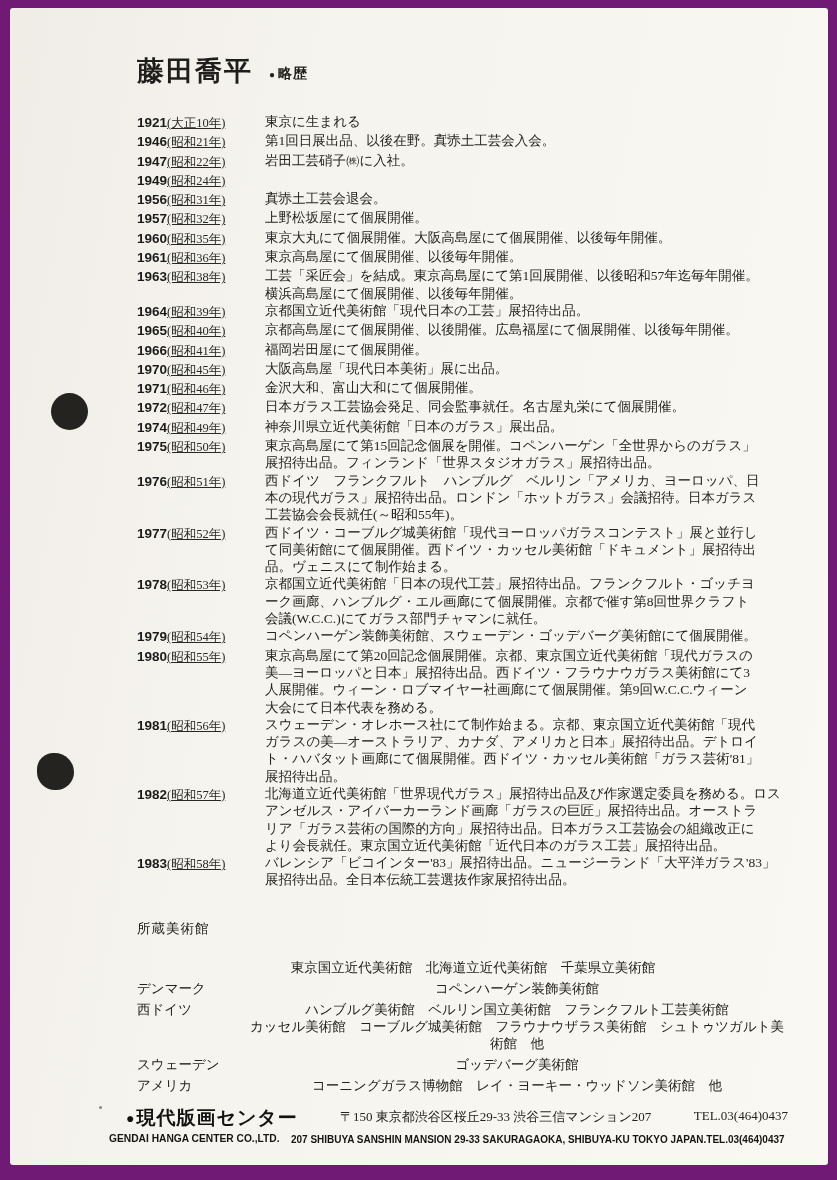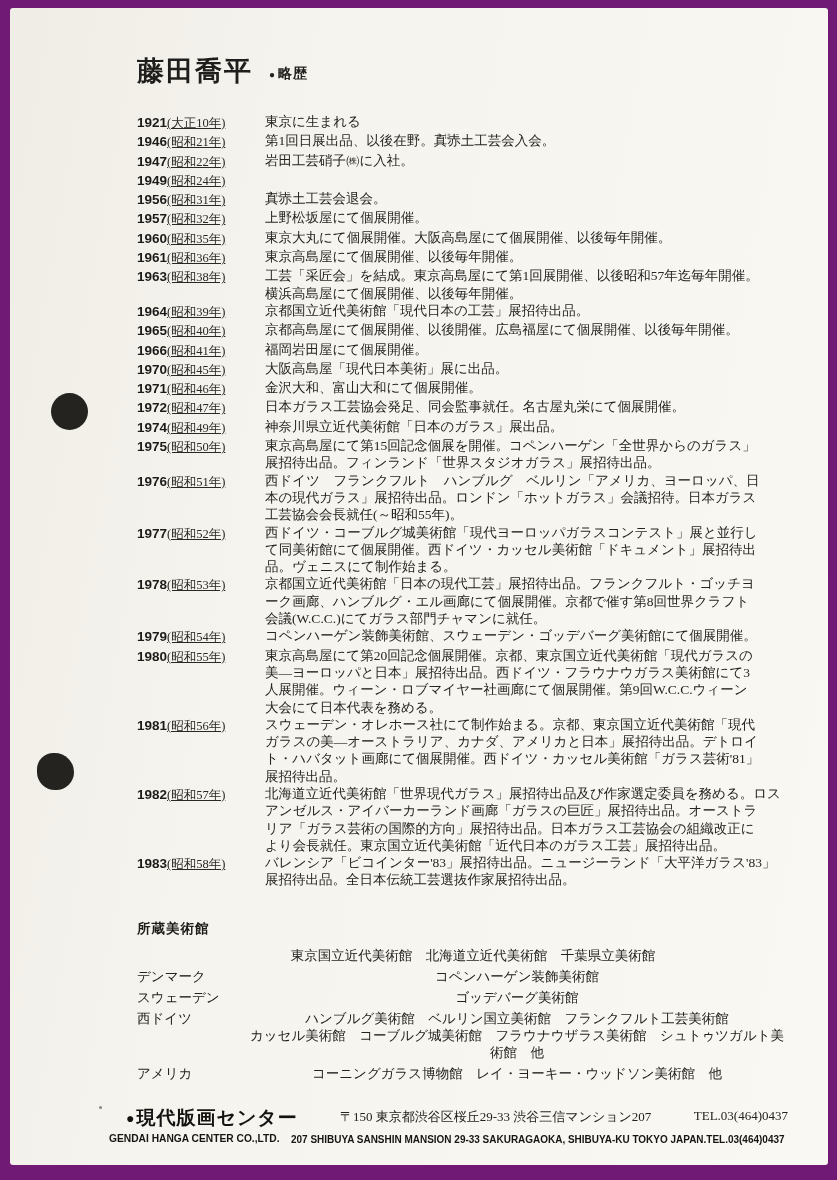--- a/index.html
+++ b/index.html
@@ -20,22 +20,22 @@
   .t-year{width:128px;flex:none;line-height:17.3px;white-space:nowrap;}
   .t-year .y{font-family:"Liberation Sans","DejaVu Sans",sans-serif;font-weight:700;font-size:13.5px;color:#1c1b1a;}
   .t-year .e{font-size:12.5px;margin-left:0;color:#2a2825;text-decoration:underline;}
   .t-text{flex:1;font-size:13.5px;color:#262422;}
   .t-text .ln{line-height:17.3px;height:17.3px;white-space:nowrap;}
   .ruby{position:relative;}
   .rt{position:absolute;top:-6px;left:2px;font-size:6.5px;letter-spacing:2px;font-style:normal;
       color:#3a3834;white-space:nowrap;}
   
   .museums{position:absolute;left:127px;top:912px;width:672px;}
-  .m-head{font-weight:700;font-size:13.5px;font-family:"Liberation Sans","DejaVu Sans",sans-serif;
-          letter-spacing:1px;margin-bottom:9px;color:#1e1c1a;}
+  .m-head{font-weight:400;font-size:13.5px;font-family:"Liberation Sans","DejaVu Sans",sans-serif;
+          letter-spacing:1px;margin-bottom:21px;color:#1e1c1a;}
   .m-row{display:flex;align-items:flex-start;margin-bottom:4px;font-size:13.5px;}
   .m-label{width:88px;flex:none;line-height:17px;white-space:nowrap;}
   .m-lines{flex:1;}
   .m-lines .ln{line-height:17px;white-space:nowrap;text-align:center;}
   
   .footer{position:absolute;left:0;right:0;top:1097px;height:60px;
           font-family:"Liberation Sans","DejaVu Sans",sans-serif;}
   .f-logo{position:absolute;left:116px;top:0;font-weight:700;font-size:19px;letter-spacing:1px;
           color:#141312;display:flex;align-items:center;}
   .f-logo .blt{font-size:14px;margin-right:1px;}
@@ -321,32 +321,32 @@
   </div>
 
   <div class="m-row">
     <div class="m-label">デンマーク</div>
     <div class="m-lines">
               <div class="ln">コペンハーゲン装飾美術館</div>
             </div>
   </div>
 
   <div class="m-row">
-    <div class="m-label">スウェーデン</div>
-    <div class="m-lines">
-              <div class="ln">ゴッデバーグ美術館</div>
-            </div>
-  </div>
-
-  <div class="m-row">
     <div class="m-label">西ドイツ</div>
     <div class="m-lines">
               <div class="ln">ハンブルグ美術館　ベルリン国立美術館　フランクフルト工芸美術館</div>
               <div class="ln">カッセル美術館　コーブルグ城美術館　フラウナウザラス美術館　シュトゥツガルト美</div>
               <div class="ln">術館　他</div>
+            </div>
+  </div>
+
+  <div class="m-row">
+    <div class="m-label">スウェーデン</div>
+    <div class="m-lines">
+              <div class="ln">ゴッデバーグ美術館</div>
             </div>
   </div>
 
   <div class="m-row">
     <div class="m-label">アメリカ</div>
     <div class="m-lines">
               <div class="ln">コーニングガラス博物館　レイ・ヨーキー・ウッドソン美術館　他</div>
             </div>
   </div>
 </div>

